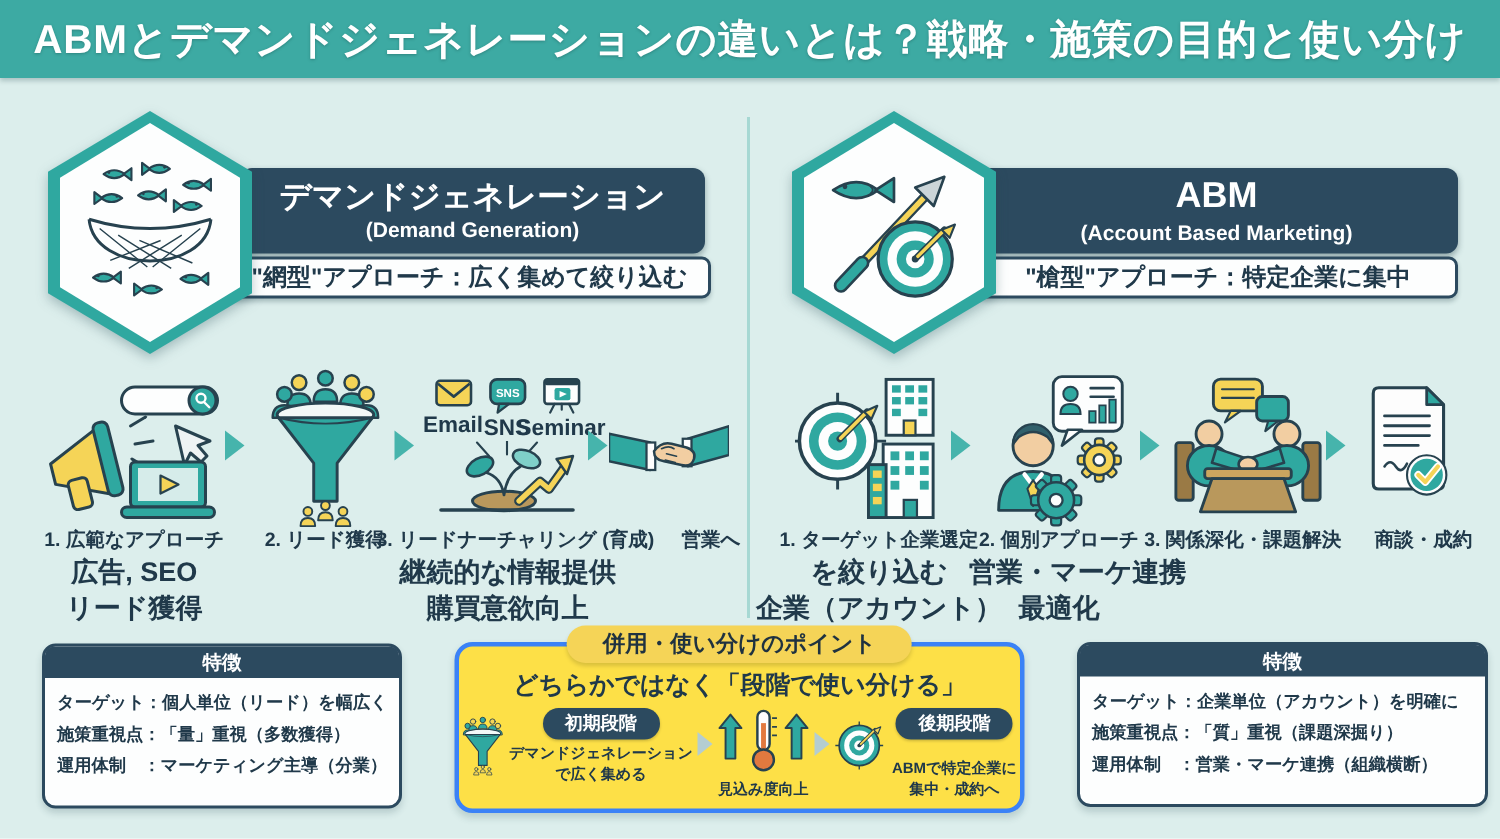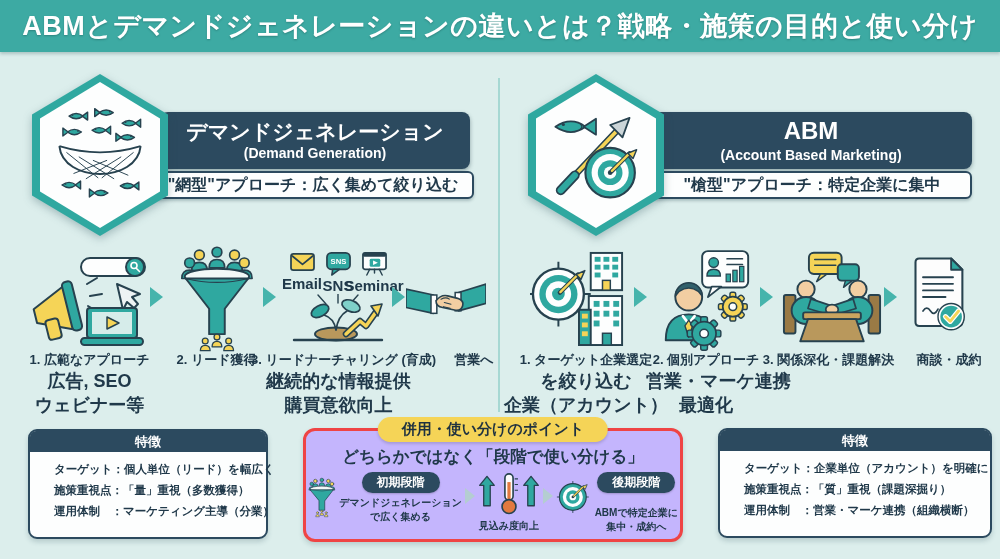--- a/index.html
+++ b/index.html
@@ -49,25 +49,25 @@
   .nurture{position:absolute;left:286px;top:251px;width:104px;display:flex;flex-direction:column;align-items:center}
   .minis{display:flex;gap:5px;justify-content:center}
   .minicol{display:flex;flex-direction:column;align-items:center;width:31px}
   .minicol .ml{font-size:15px;font-weight:800;color:var(--ink);margin-top:1px;white-space:nowrap}
 
   
   .feature-box{position:absolute;background:#FDFEFE;border:2px solid var(--navy);border-radius:9px;
     box-shadow:0 3px 5px rgba(35,70,80,.2)}
   .feature-head{background:var(--navy);color:#fff;text-align:center;font-size:13px;font-weight:800;
     height:21px;line-height:21px;border-radius:6px 6px 0 0}
-  .feature-body{padding:7px 24px 0}
+  .feature-body{padding:7px 8px 0}
   .feature-row{font-size:11.5px;font-weight:800;color:var(--ink);line-height:21px;white-space:nowrap}
 
-  .combo{position:absolute;left:303px;top:428px;width:380px;height:114px;background:#c4b5fd;
-    border:3px solid #ef4444;border-radius:12px;box-shadow:0 3px 5px rgba(35,70,80,.18)}
+  .combo{position:absolute;left:303px;top:428px;width:380px;height:114px;background:#fde047;
+    border:3px solid #3b82f6;border-radius:12px;box-shadow:0 3px 5px rgba(35,70,80,.18)}
   .badge{position:absolute;top:-14px;left:50%;transform:translateX(-50%);background:var(--yellow);
     border-radius:16px;padding:3px 24px;font-size:15px;font-weight:800;color:#1F3240;white-space:nowrap;
     box-shadow:0 2px 3px rgba(0,0,0,.15)}
   .headline{text-align:center;font-size:16.5px;font-weight:800;color:var(--ink);margin-top:15px;white-space:nowrap}
   .stages{display:flex;justify-content:center;align-items:flex-start;margin-top:4px;gap:3px}
   .stagecol{text-align:center}
   .stagepill{background:var(--navy);color:#fff;font-size:12px;font-weight:800;border-radius:13px;
     padding:2px 15px;display:inline-block;box-shadow:0 1px 2px rgba(0,0,0,.2);white-space:nowrap}
   .stageline{font-size:10px;font-weight:800;color:var(--ink);line-height:1.35;white-space:nowrap}
 </style>
@@ -259,21 +259,21 @@
     <path d="M96,8 L63,18 L63,40 L96,31 Z" fill="#2FA8A0" stroke="#27424F" stroke-width="2" stroke-linejoin="round"></path>
     <rect x="30" y="21" width="7" height="22" fill="#FDFDFD" stroke="#27424F" stroke-width="1.8"></rect>
     <rect x="59" y="18" width="7" height="22" fill="#FDFDFD" stroke="#27424F" stroke-width="1.8"></rect>
     <path d="M36,28 q6,-8 14,-6 l12,3 q8,3 6,9 q-2,7 -10,5 l-14,-3 q-8,-1 -8,-8 z" fill="#F2CEA2" stroke="#27424F" stroke-width="2" stroke-linejoin="round"></path>
     <path d="M46,30 l8,2 M45,35 l8,2 M42,26 q6,-3 10,0" fill="none" stroke="#27424F" stroke-width="1.3" stroke-linecap="round"></path>
   </svg>
 
   <div class="flowlabel" style="left:12px;top:351px;width:155px">
     <div>1. 広範なアプローチ</div>
     <div class="sub">広告, SEO</div>
-    <div class="sub">ウェビナー等</div>
+    <div class="sub">リード獲得</div>
   </div>
   <div class="flowlabel" style="left:164px;top:351px;width:105px">
     <div>2. リード獲得</div>
   </div>
   <div class="flowlabel" style="left:251px;top:351px;width:175px">
     <div>3. リードナーチャリング (育成)</div>
     <div class="sub">継続的な情報提供</div>
     <div class="sub">購買意欲向上</div>
   </div>
   <div class="flowlabel" style="left:443px;top:351px;width:62px">

